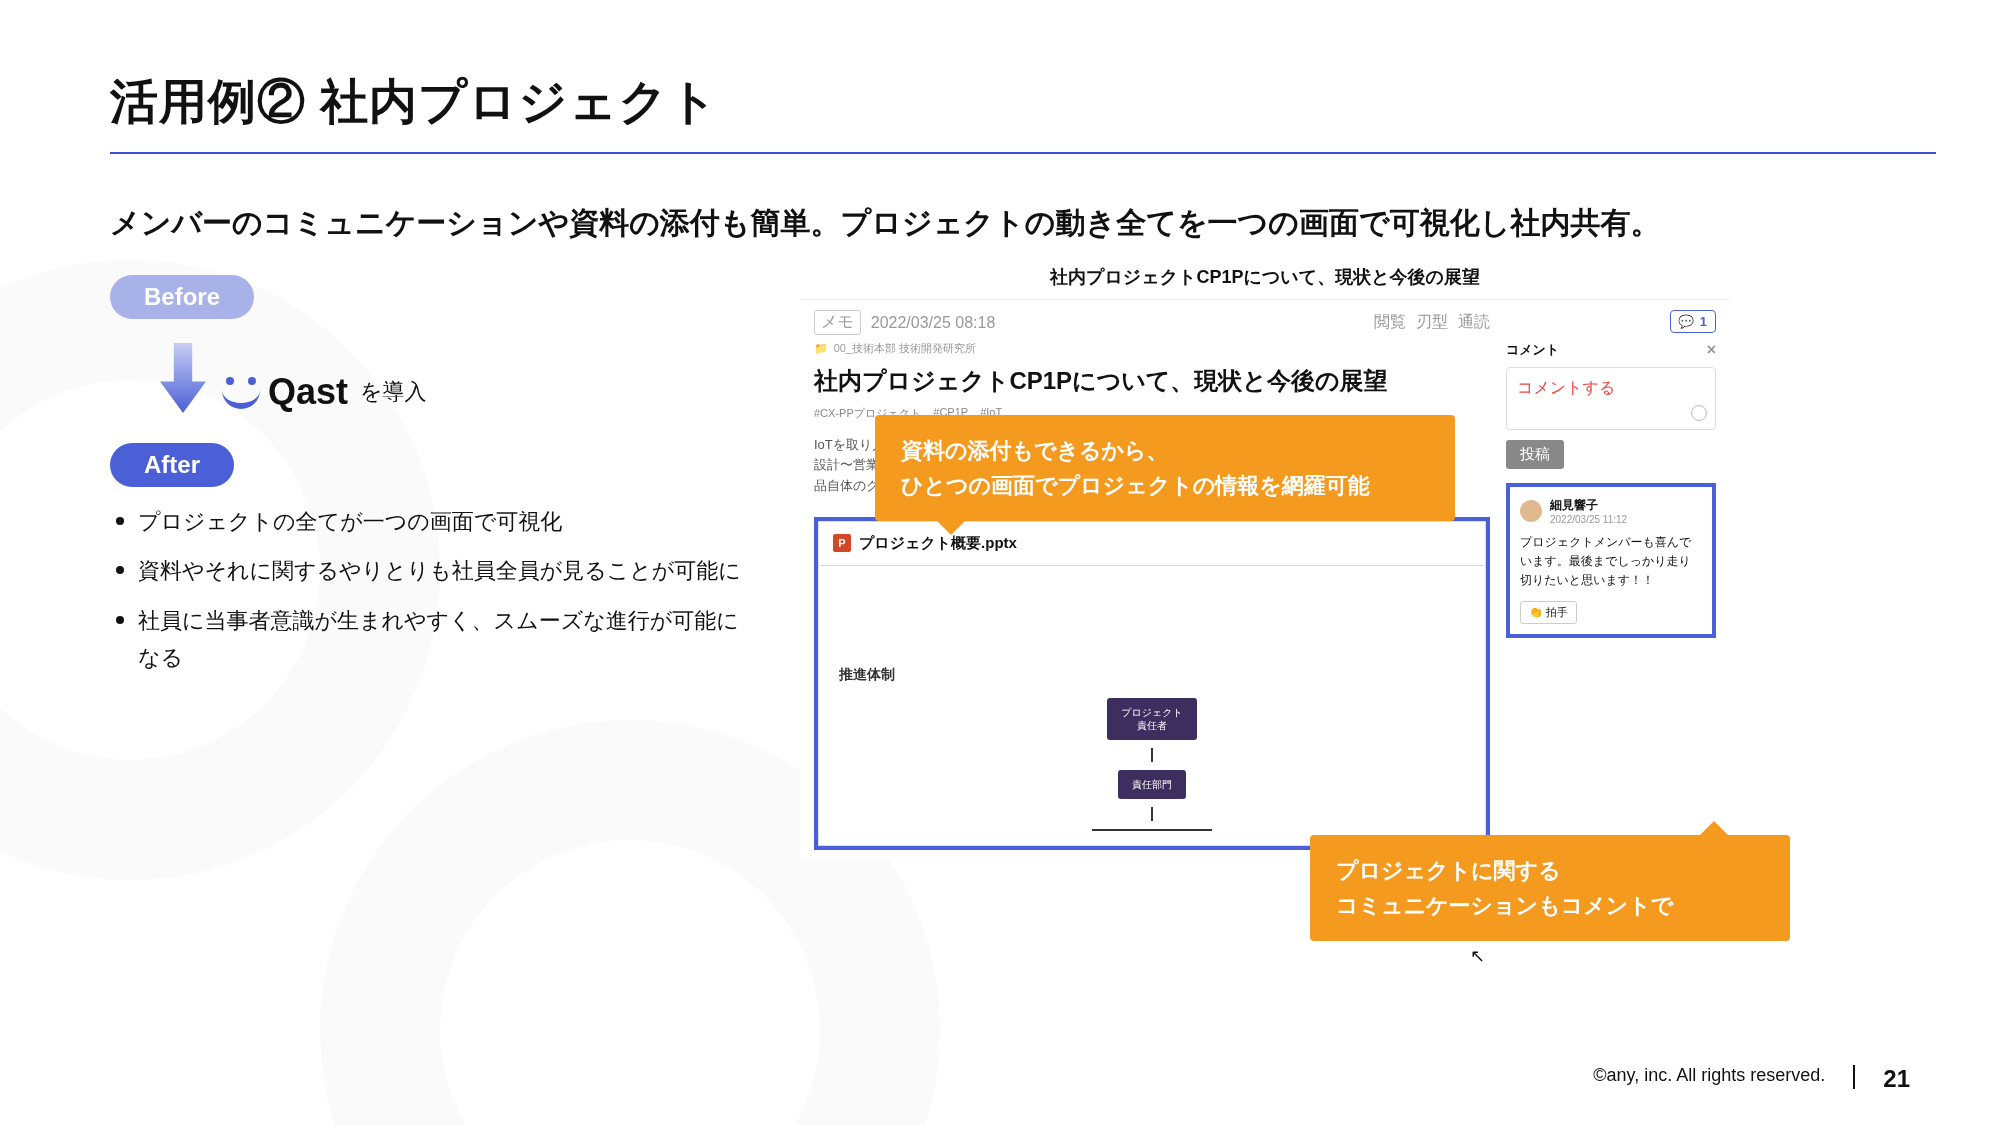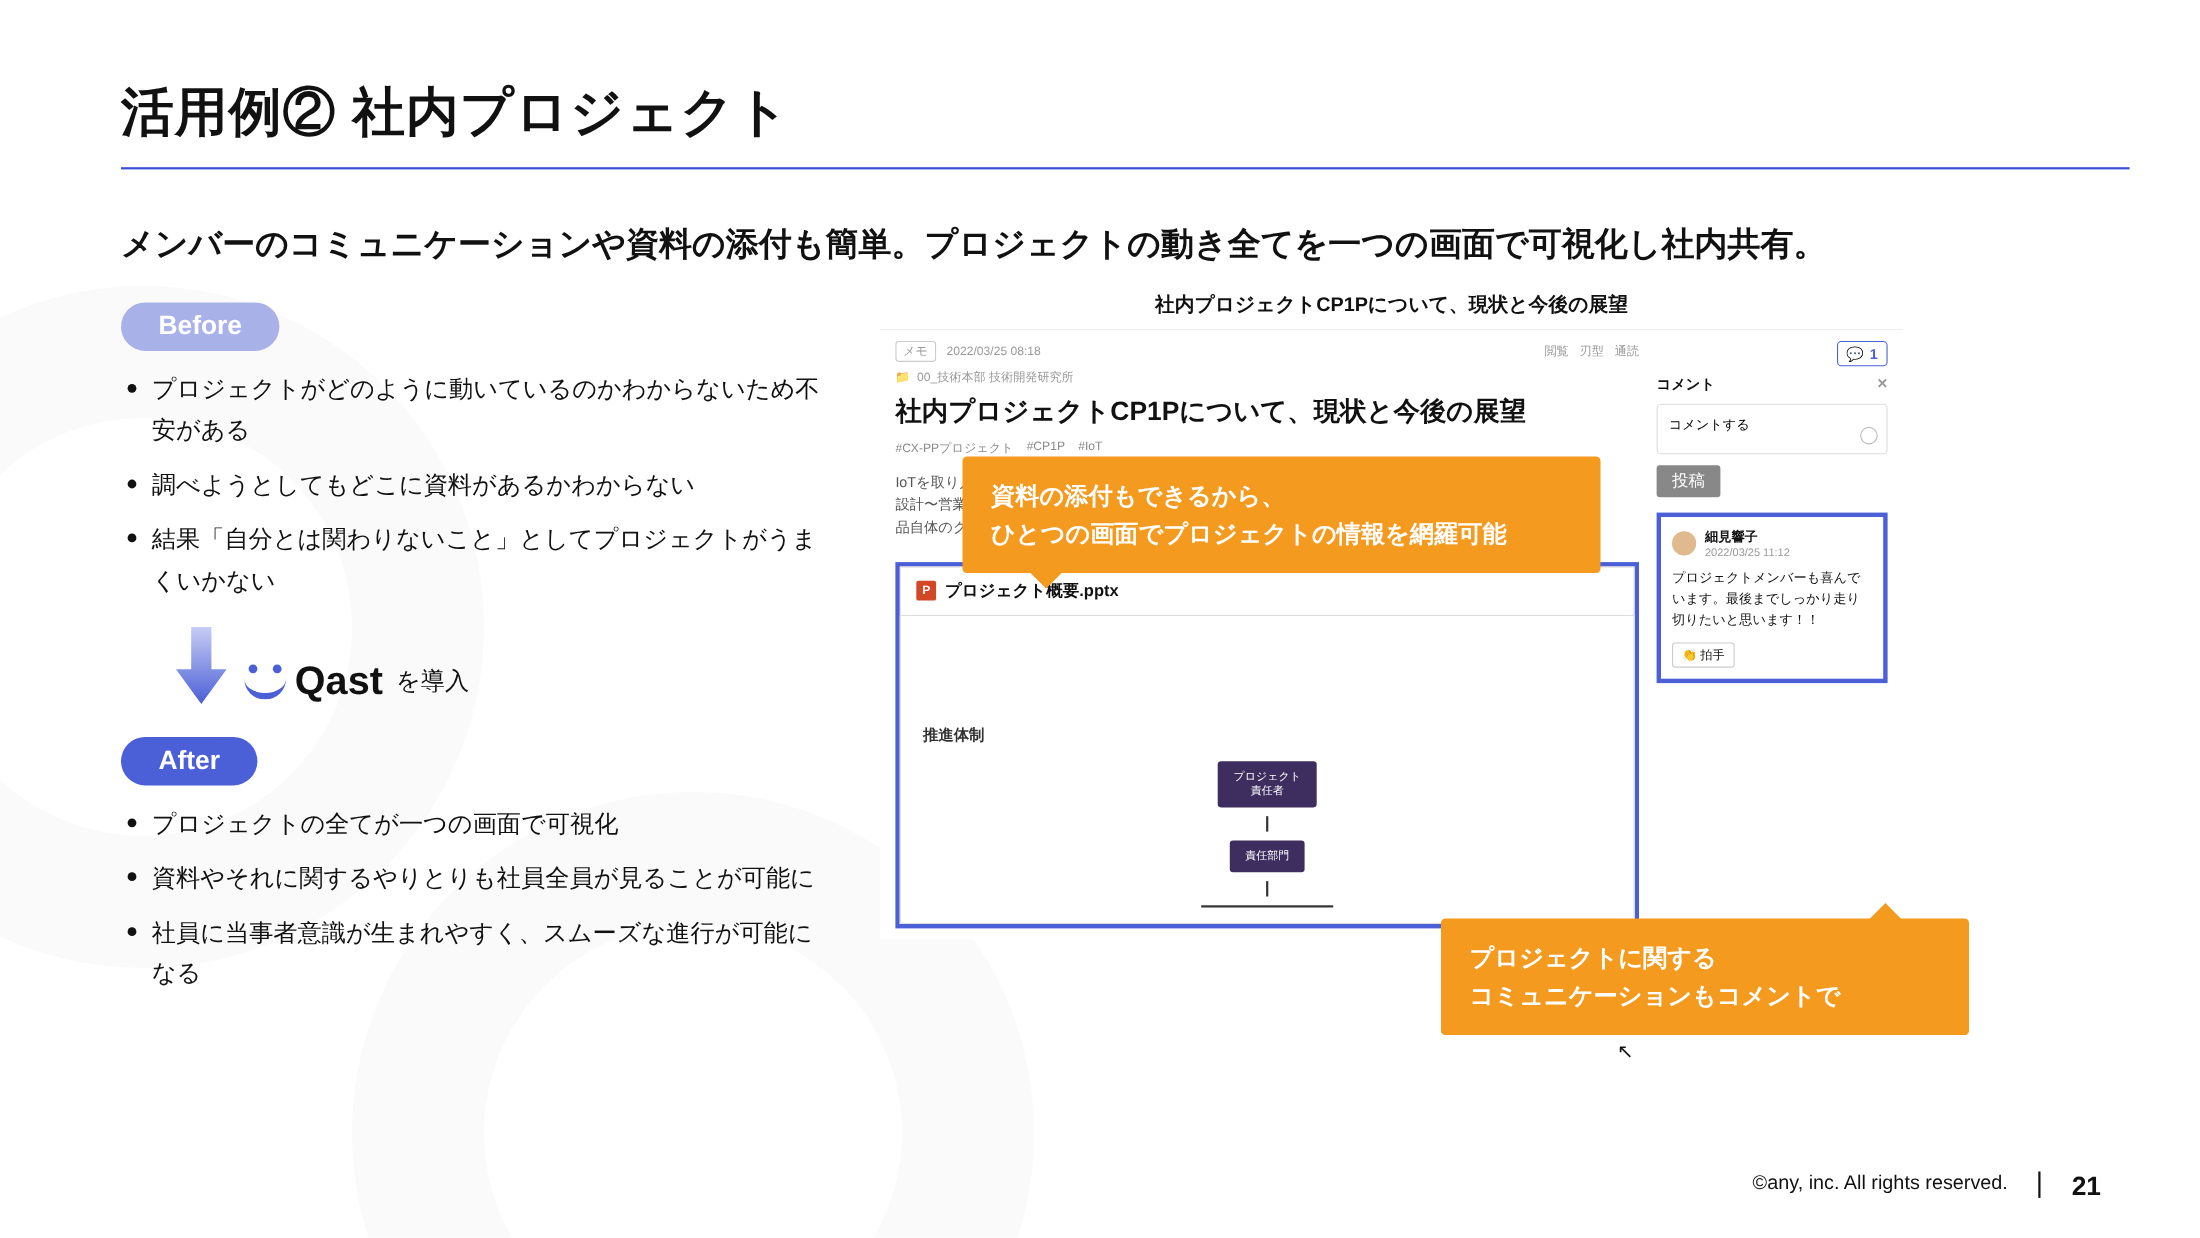--- a/index.html
+++ b/index.html
@@ -25,41 +25,41 @@
 .logo-smile{position:relative;width:38px;height:30px}
 .logo-smile .eye{position:absolute;width:8px;height:8px;background:#4b5fd6;border-radius:50%;top:0}
 .logo-smile .e1{left:4px}.logo-smile .e2{right:4px}
 .logo-smile .mouth{position:absolute;width:38px;height:20px;border:6px solid #4b5fd6;border-top:none;border-left:none;border-right:none;border-radius:0 0 40px 40px;bottom:-2px}
 .suffix{font-size:22px;font-weight:400;margin-left:4px}
 .right{flex:1;position:relative}
 .mock{position:absolute;top:-20px;left:0;width:930px;background:#fff}
 .mock-header{text-align:center;font-size:18px;font-weight:800;padding:10px 0;border-bottom:1px solid #eee}
 .mock-body{display:flex;padding:10px 14px;gap:16px}
 .mock-main{flex:1}
-.crumbs{display:flex;gap:10px;align-items:center;font-size:11px;color:#999;margin-bottom:6px}
+.crumbs{display:flex;gap:10px;align-items:center;font-size:16px;color:#999;margin-bottom:6px}
 .crumbs .tag{border:1px solid #ccc;padding:1px 6px;border-radius:3px}
 .crumbs .right-meta{margin-left:auto;display:flex;gap:10px}
 .mock-title{font-size:24px;font-weight:800;line-height:1.4;margin:8px 0}
 .hashtags{display:flex;gap:12px;font-size:11px;color:#888;margin-bottom:14px}
 .desc{font-size:13px;color:#555;line-height:1.6}
 .attach-box{border:4px solid #4b5fd6;margin-top:20px;padding:0}
 .attach-head{display:flex;align-items:center;gap:8px;padding:12px 14px;border:1px solid #ddd;font-size:15px;font-weight:700}
 .ppt-icon{width:18px;height:18px;background:#d24726;border-radius:2px;display:inline-flex;align-items:center;justify-content:center;color:#fff;font-size:11px;font-weight:700}
 .attach-preview{height:280px;border:1px solid #ddd;border-top:none;background:#fff;position:relative;padding:20px}
 .prev-title{font-size:14px;font-weight:700;margin-top:80px;margin-bottom:14px;color:#333}
 .org{display:flex;flex-direction:column;align-items:center;gap:8px}
 .org-box{background:#3d2e5f;color:#fff;font-size:10px;padding:8px 14px;border-radius:3px;text-align:center;line-height:1.3}
 .org-line{width:2px;height:14px;background:#333}
 .org-hline{width:120px;height:2px;background:#333}
 .mock-side{width:210px}
 .comment-badge{display:flex;justify-content:flex-end;margin-bottom:8px}
 .badge{border:1px solid #4b5fd6;color:#4b5fd6;border-radius:4px;padding:3px 8px;font-size:13px;font-weight:700;display:flex;gap:5px;align-items:center}
 .side-head{display:flex;justify-content:space-between;font-size:13px;font-weight:700;margin-bottom:8px;align-items:center}
 .close-x{color:#999;font-size:16px}
-.comment-input{border:1px solid #ddd;border-radius:4px;padding:10px;font-size:12px;color:#000000;margin-bottom:10px;position:relative;height:46px}
+.comment-input{border:1px solid #ddd;border-radius:4px;padding:10px;font-size:16px;color:#ef4444;margin-bottom:10px;position:relative;height:63px}
 .face{position:absolute;right:8px;bottom:8px;width:16px;height:16px;border:1.5px solid #bbb;border-radius:50%}
 .post-btn{background:#888;color:#fff;font-size:15px;padding:5px 14px;border-radius:3px;display:inline-block;margin-bottom:14px}
 .comment-card{border:4px solid #4b5fd6;padding:10px;font-size:12px}
 .cc-head{display:flex;gap:8px;align-items:center;margin-bottom:8px}
 .avatar{width:22px;height:22px;background:#e0b98f;border-radius:50%}
 .cc-name{font-weight:700;font-size:12px}
 .cc-date{color:#999;font-size:10px}
 .cc-body{line-height:1.6;margin-bottom:10px}
 .clap{border:1px solid #ccc;padding:3px 8px;font-size:11px;display:inline-block;border-radius:3px}
 .callout{position:absolute;background:#f39a1f;color:#fff;font-weight:700;padding:18px 26px;font-size:22px;line-height:1.6;border-radius:4px}
@@ -82,25 +82,20 @@
 </div>
 
 <div class="slide">
   <h1 class="title">活用例② 社内プロジェクト</h1>
   <div class="hr"></div>
   <div class="subtitle">メンバーのコミュニケーションや資料の添付も簡単。プロジェクトの動き全てを一つの画面で可視化し社内共有。</div>
 
   <div class="cols">
     <div class="left">
       <div class="pill">Before</div>
-      <ul class="bul">
-        <li>プロジェクトがどのように動いているのかわからないため不安がある</li>
-        <li>調べようとしてもどこに資料があるかわからない</li>
-        <li>結果「自分とは関わりないこと」としてプロジェクトがうまくいかない</li>
-      </ul>
 
       <div class="intro">
         <div class="arrow"></div>
         <div class="logo">
           <span class="logo-smile">
             <span class="eye e1"></span>
               <span class="eye e2"></span>
               <span class="mouth"></span>
           </span>
           <span>Qast</span>

